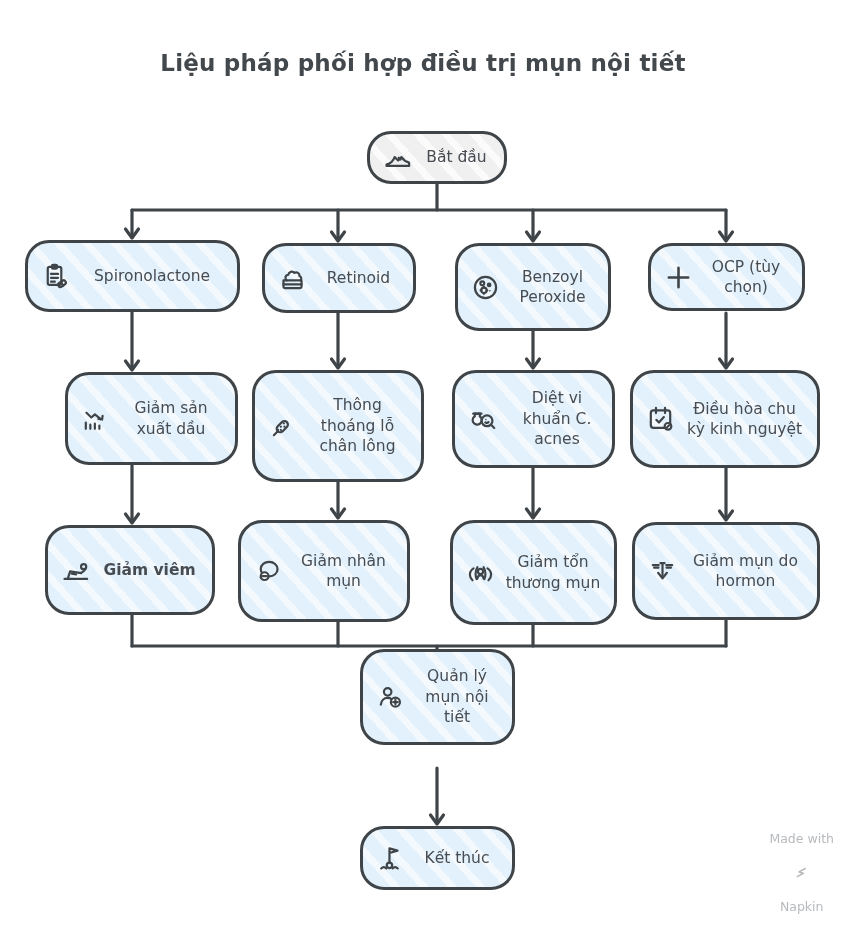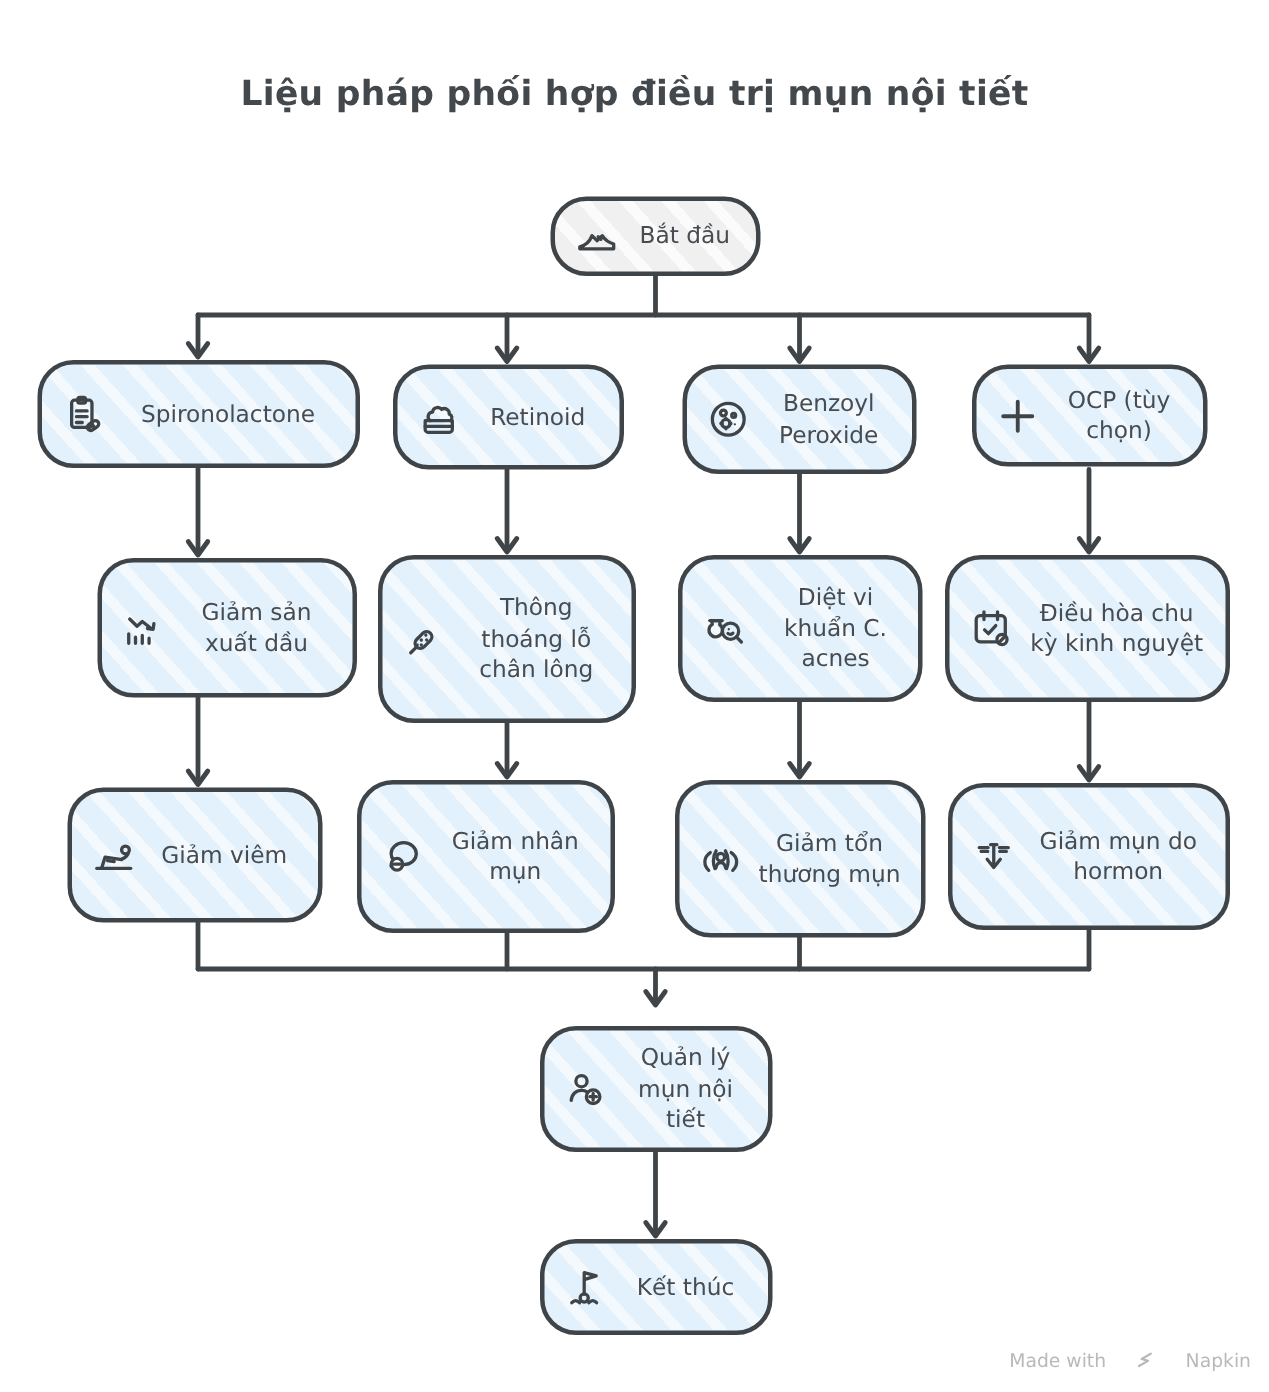--- a/index.html
+++ b/index.html
@@ -14,21 +14,21 @@
         background-color:#e2f1fb;
         background-image:repeating-linear-gradient(48deg,rgba(255,255,255,.6) 0 7px,rgba(255,255,255,0) 7px 21px);
         font-size:15.5px;color:#474c52;}
   .node.gray{background-color:#f0f0f0;
         background-image:repeating-linear-gradient(48deg,rgba(255,255,255,.75) 0 7px,rgba(255,255,255,0) 7px 21px);}
   .node .label{flex:1;text-align:center;line-height:1.32;}
   .icon{flex:0 0 auto;width:31px;height:31px;color:#3f4448;display:flex;align-items:center;justify-content:center;}
   .icon svg{width:100%;height:100%;stroke:currentColor;fill:none;stroke-width:1.7;
             stroke-linecap:round;stroke-linejoin:round;}
   .footer{position:absolute;right:12px;bottom:14px;display:flex;align-items:center;gap:20px;
-          font-size:12.5px;color:#b7babd;}
+          font-size:12.5px;color:#b7babd;flex-direction:column;}
   .footer svg{width:13px;height:13px;stroke:#b7babd;fill:none;stroke-width:1.6;
               stroke-linecap:round;stroke-linejoin:round;}
 </style>
 </head>
 <body>
 
 <div class="canvas">
 
   <div class="title">Liệu pháp phối hợp điều trị mụn nội tiết</div>
 
@@ -114,21 +114,21 @@
     <span class="icon">
       <svg viewBox="0 0 24 24">
           <path d="M5 13.5h14v4.5c0 .8-.7 1.5-1.5 1.5h-11c-.8 0-1.5-.7-1.5-1.5v-4.5z"></path>
           <path d="M5 16.5h14"></path>
           <path d="M7.5 13.5c-1.8-1.5-1-4.3 1.3-4.4.2-2.3 3.2-3.2 4.7-1.4 1.8-1.2 4.2.3 3.9 2.4 1.5.5 1.8 2.3.8 3.4"></path>
         </svg>
     </span>
     <span class="label">Retinoid</span>
   </div>
 
-  <div class="node" style="left:455px;top:243px;width:156px;height:73px;">
+  <div class="node" style="left:455px;top:243px;width:156px;height:88px;">
     <span class="icon">
       <svg viewBox="0 0 24 24">
           <circle cx="12" cy="12" r="8.2"></circle>
           <circle cx="9.5" cy="8.8" r="1.5"></circle>
           <circle cx="14.8" cy="10" r="1"></circle>
           <circle cx="10.8" cy="14.2" r="2.1"></circle>
           <path d="M10.8 11.5v.6M10.8 16.3v.6M8.2 14.2h.6M12.8 14.2h.6"></path>
           <circle cx="15.4" cy="14.6" r=".6" fill="currentColor" stroke="none"></circle>
         </svg>
     </span>
@@ -188,21 +188,21 @@
           <rect x="4.5" y="5" width="15" height="13.5" rx="2"></rect>
           <path d="M8.5 3v4M15.5 3v4"></path>
           <path d="M8.8 12.3l2 2 3.8-4.2"></path>
           <circle cx="17.8" cy="17.3" r="2.6" fill="#ffffff"></circle>
           <path d="M16.9 18.2l1.8-1.8"></path>
         </svg>
     </span>
     <span class="label">Điều hòa chu kỳ kinh nguyệt</span>
   </div>
 
-  <div class="node" style="left:45px;top:525px;width:170px;height:90px;">
+  <div class="node" style="left:45px;top:525px;width:170px;height:90px;font-weight:bold;">
     <span class="icon">
       <svg viewBox="0 0 24 24">
           <path d="M3.5 18.5H21"></path>
           <path d="M6 18.5l1.8-5.8 8.6 1.3"></path>
           <circle cx="18.3" cy="9" r="2"></circle>
           <path d="M16.4 13.7c1.4-.5 2.6-1.5 3.3-2.8"></path>
           <path d="M9 14.5l3.5.5"></path>
         </svg>
     </span>
     <span class="label">Giảm viêm</span>
@@ -239,21 +239,21 @@
           <path d="M4.5 7h4.6M14.9 7h4.6"></path>
           <path d="M5.5 9h3.4M15.1 9h3.4"></path>
           <path d="M12 5.5v9.7"></path>
           <path d="M8.6 13l3.4 4.3 3.4-4.3"></path>
           <path d="M10.4 5.5h3.2"></path>
         </svg>
     </span>
     <span class="label">Giảm mụn do hormon</span>
   </div>
 
-  <div class="node" style="left:360px;top:684px;width:155px;height:84px;">
+  <div class="node" style="left:360px;top:649px;width:155px;height:96px;">
     <span class="icon">
       <svg viewBox="0 0 24 24">
           <circle cx="9.8" cy="7.6" r="2.9"></circle>
           <path d="M4.5 17.5c.3-3.2 2.5-5.2 5.3-5.2 1.1 0 2.2.3 3 .9"></path>
           <circle cx="15.8" cy="15.6" r="3.5" fill="#ffffff"></circle>
           <path d="M15.8 13.9v3.4M14.1 15.6h3.4"></path>
         </svg>
     </span>
     <span class="label">Quản lý mụn nội tiết</span>
   </div>

